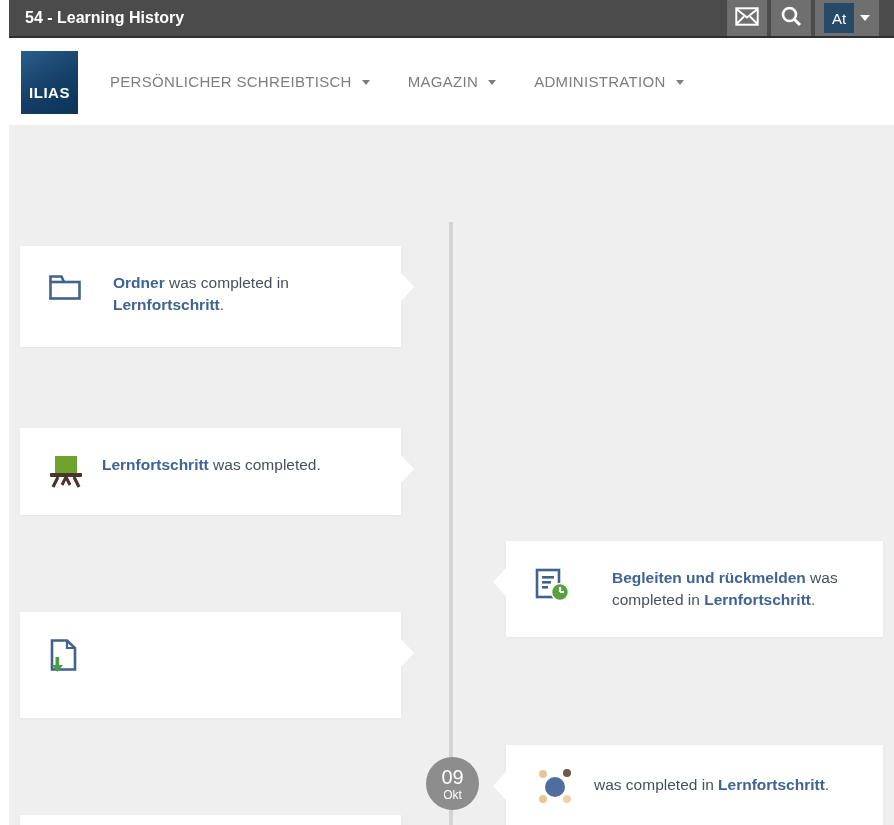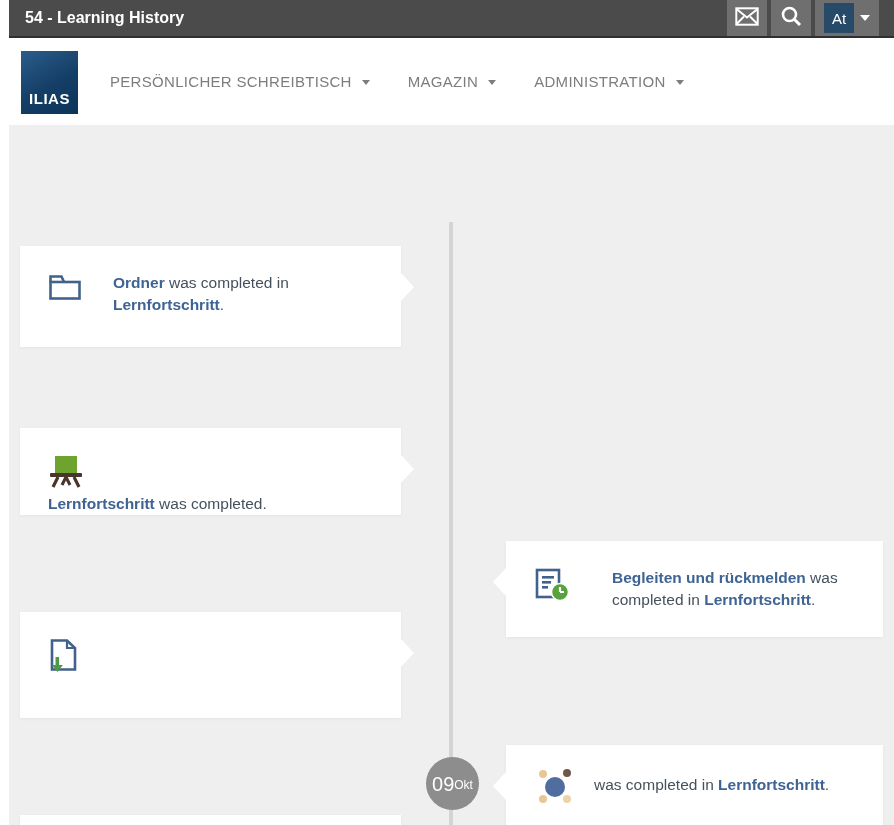--- a/index.html
+++ b/index.html
@@ -39,21 +39,21 @@
   
   #header {
     position:absolute; top:38px; left:0; width:894px; height:87px;
     background:#ffffff; display:flex; align-items:center;
   }
   #logo {
     position:absolute; left:12px; top:13px; width:57px; height:63px;
     background:linear-gradient(150deg,#2b5d8b 0%,#143e66 55%,#0d3459 100%);
     color:#fff; font-weight:bold; font-size:15px; letter-spacing:0.5px;
     display:flex; align-items:flex-end; justify-content:center;
-    padding-bottom:7px; cursor:pointer;
+    padding-bottom:13px; cursor:pointer;
   }
   #mainnav { position:absolute; left:101px; top:0; height:87px; display:flex; align-items:center; gap:38px; }
   .nav-item {
     color:#7d7d7d; font-size:15px; letter-spacing:0.3px; cursor:pointer;
     display:flex; align-items:center; gap:10px; white-space:nowrap;
   }
   .nav-caret {
     width:0; height:0; border-left:4.5px solid transparent;
     border-right:4.5px solid transparent; border-top:5.5px solid #7d7d7d;
     margin-top:2px;
@@ -66,21 +66,21 @@
     color:#71a33f;
   }
 
   #timeline-line {
     position:absolute; left:440px; top:97px; width:4px; height:603px;
     background:#d4d4d4;
   }
   #date-badge {
     position:absolute; left:417px; top:632px; width:53px; height:53px;
     border-radius:50%; background:#8d8d8d; color:#fff; text-align:center;
-    z-index:3; display:flex; flex-direction:row; align-items:center;
+    z-index:3; display:flex; flex-direction:column; align-items:center;
     justify-content:center; line-height:1;
   }
   #date-badge .day { font-size:20px; }
   #date-badge .month { font-size:12px; margin-top:2px; }
 
   .card {
     position:absolute; background:#ffffff; display:flex;
     align-items:flex-start; padding:26px 22px 0 28px;
     box-shadow:0 1px 3px rgba(0,0,0,0.05); z-index:2;
   }
@@ -153,21 +153,21 @@
       <span class="icon">
         <svg width="34" height="28" viewBox="0 0 34 28">
           <path d="M2.5 9 V3.5 H13.5 L16 9" fill="none" stroke="#41628c" stroke-width="2.6"></path>
           <rect x="2.5" y="9" width="29" height="16.5" fill="none" stroke="#41628c" stroke-width="2.6"></rect>
         </svg>
       </span>
       <p class="txt"><a>Ordner</a><span> was completed in </span><a>Lernfortschritt</a><span>.</span></p>
     </div>
 
 
-    <div class="card left" style="top:303px;height:87px;flex-direction:column;">
+    <div class="card left" style="top:303px;height:87px;">
       <span class="arrow"></span>
       <span class="icon">
         <svg width="36" height="34" viewBox="0 0 36 34">
           <rect x="7" y="1" width="22" height="17" fill="#6ea32e"></rect>
           <rect x="2" y="18" width="32" height="4" rx="1" fill="#49352a"></rect>
           <path d="M10 22 L5 32 M26 22 L31 32" stroke="#49352a" stroke-width="3.2" fill="none"></path>
           <path d="M18 22 L14 30 M18 22 L22 30" stroke="#49352a" stroke-width="3" fill="none"></path>
         </svg>
       </span>
       <p class="txt"><a>Lernfortschritt</a><span> was completed.</span><a></a><span></span></p>

